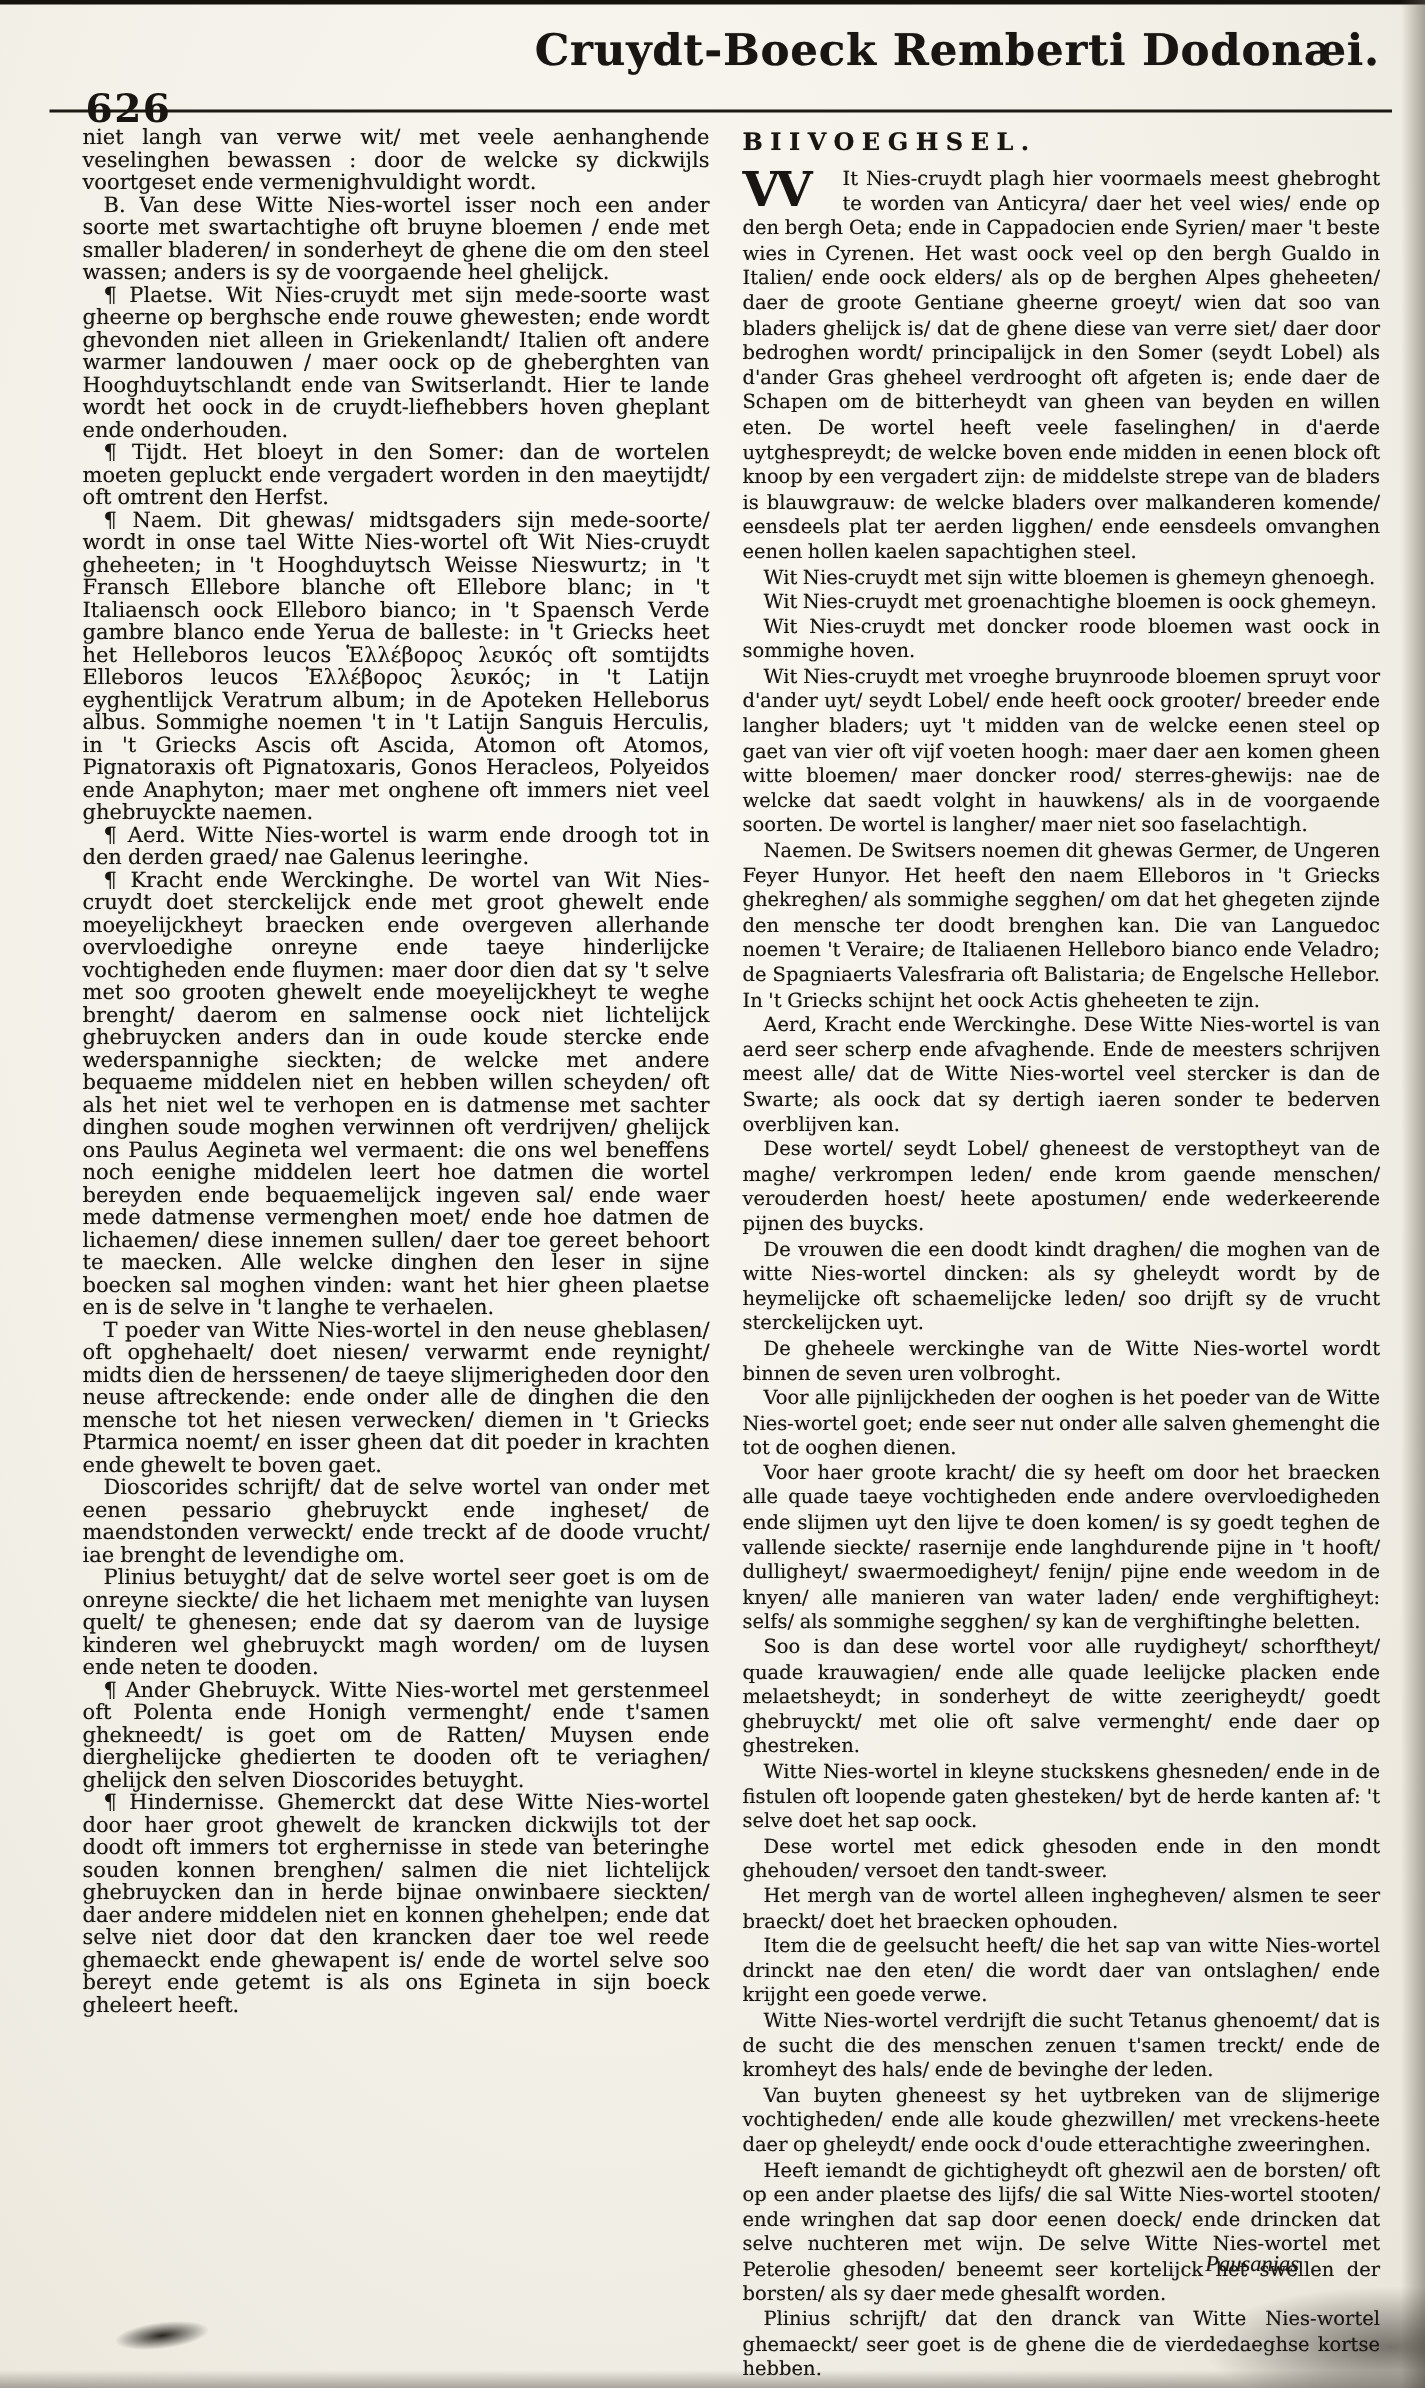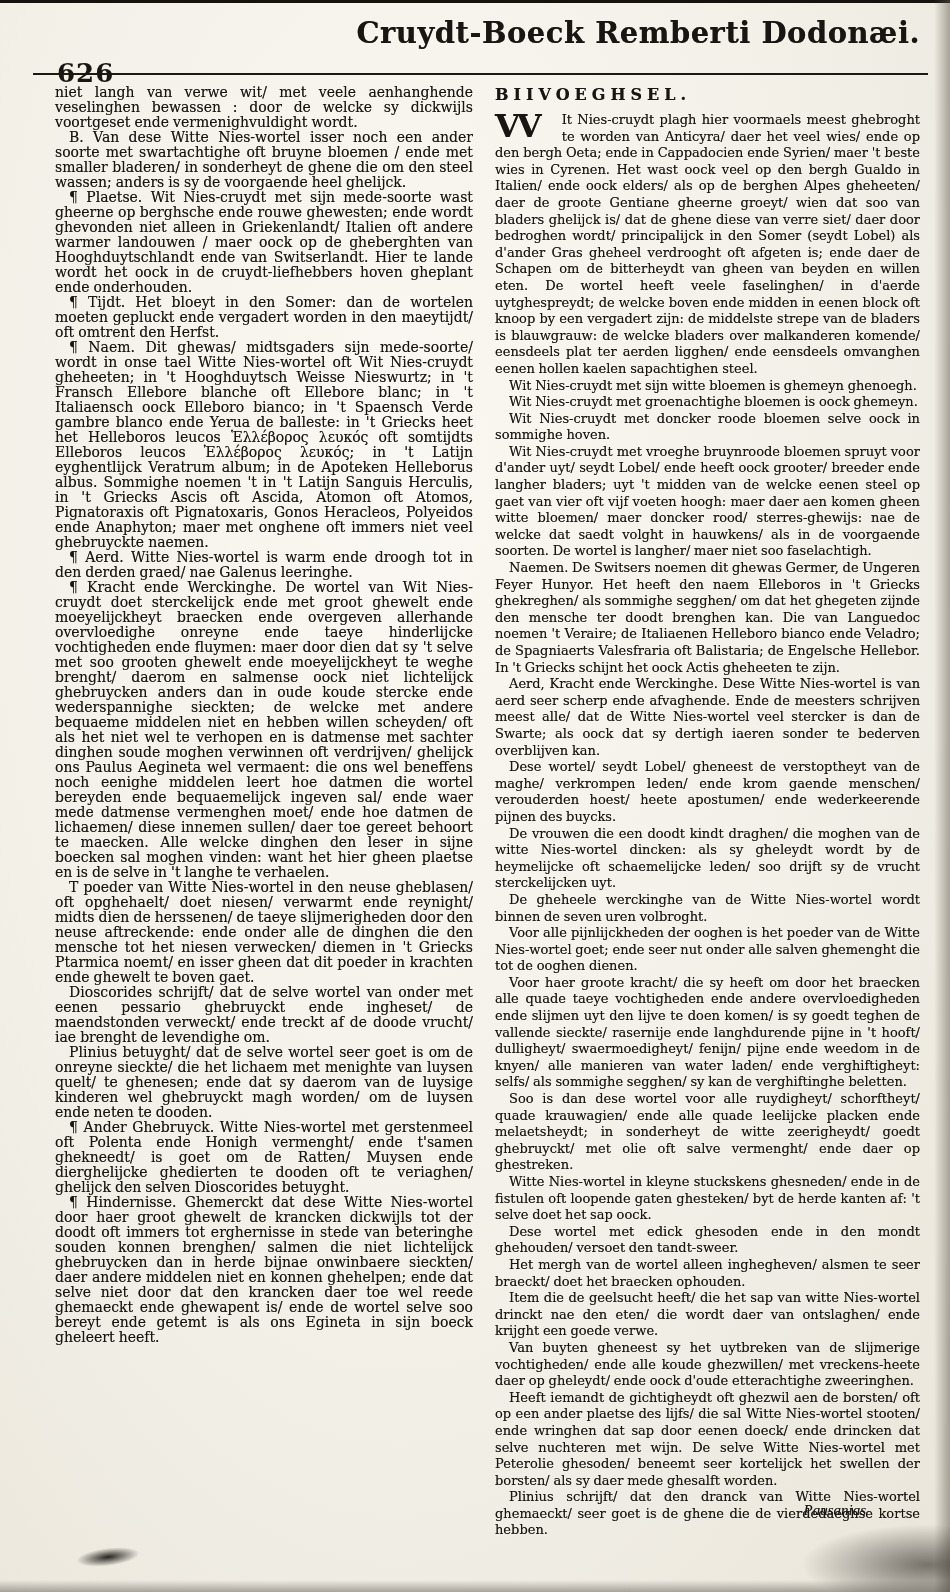--- a/index.html
+++ b/index.html
@@ -93,34 +93,35 @@
         <p>Plinius betuyght/ dat de selve wortel seer goet is om de onreyne sieckte/ die het lichaem met menighte van luysen quelt/ te ghenesen; ende dat sy daerom van de luysige kinderen wel ghebruyckt magh worden/ om de luysen ende neten te dooden.</p>
         <p>¶ Ander Ghebruyck. Witte Nies-wortel met gerstenmeel oft Polenta ende Honigh vermenght/ ende t'samen ghekneedt/ is goet om de Ratten/ Muysen ende dierghelijcke ghedierten te dooden oft te veriaghen/ ghelijck den selven Dioscorides betuyght.</p>
         <p>¶ Hindernisse. Ghemerckt dat dese Witte Nies-wortel door haer groot ghewelt de krancken dickwijls tot der doodt oft immers tot erghernisse in stede van beteringhe souden konnen brenghen/ salmen die niet lichtelijck ghebruycken dan in herde bijnae onwinbaere sieckten/ daer andere middelen niet en konnen ghehelpen; ende dat selve niet door dat den krancken daer toe wel reede ghemaeckt ende ghewapent is/ ende de wortel selve soo bereyt ende getemt is als ons Egineta in sijn boeck gheleert heeft.</p>
       </div>
 
       <div class="col col-right">
         <h2 class="appendix-heading">BIIVOEGHSEL.</h2>
         <p class="noindent"><span class="dropcap">VV</span><span>It Nies-cruydt plagh hier voormaels meest ghebroght te worden van Anticyra/ daer het veel wies/ ende op den bergh Oeta; ende in Cappadocien ende Syrien/ maer 't beste wies in Cyrenen. Het wast oock veel op den bergh Gualdo in Italien/ ende oock elders/ als op de berghen Alpes gheheeten/ daer de groote Gentiane gheerne groeyt/ wien dat soo van bladers ghelijck is/ dat de ghene diese van verre siet/ daer door bedroghen wordt/ principalijck in den Somer (seydt Lobel) als d'ander Gras gheheel verdrooght oft afgeten is; ende daer de Schapen om de bitterheydt van gheen van beyden en willen eten. De wortel heeft veele faselinghen/ in d'aerde uytghespreydt; de welcke boven ende midden in eenen block oft knoop by een vergadert zijn: de middelste strepe van de bladers is blauwgrauw: de welcke bladers over malkanderen komende/ eensdeels plat ter aerden ligghen/ ende eensdeels omvanghen eenen hollen kaelen sapachtighen steel.</span></p>
         <p>Wit Nies-cruydt met sijn witte bloemen is ghemeyn ghenoegh.</p>
         <p>Wit Nies-cruydt met groenachtighe bloemen is oock ghemeyn.</p>
-        <p>Wit Nies-cruydt met doncker roode bloemen selve oock in sommighe hoven.</p>
+        <p>Wit Nies-cruydt met doncker roode bloemen wast oock in sommighe hoven.</p>
         <p>Wit Nies-cruydt met vroeghe bruynroode bloemen spruyt voor d'ander uyt/ seydt Lobel/ ende heeft oock grooter/ breeder ende langher bladers; uyt 't midden van de welcke eenen steel op gaet van vier oft vijf voeten hoogh: maer daer aen komen gheen witte bloemen/ maer doncker rood/ sterres-ghewijs: nae de welcke dat saedt volght in hauwkens/ als in de voorgaende soorten. De wortel is langher/ maer niet soo faselachtigh.</p>
         <p>Naemen. De Switsers noemen dit ghewas Germer, de Ungeren Feyer Hunyor. Het heeft den naem Elleboros in 't Griecks ghekreghen/ als sommighe segghen/ om dat het ghegeten zijnde den mensche ter doodt brenghen kan. Die van Languedoc noemen 't Veraire; de Italiaenen Helleboro bianco ende Veladro; de Spagniaerts Valesfraria oft Balistaria; de Engelsche Hellebor. In 't Griecks schijnt het oock Actis gheheeten te zijn.</p>
         <p>Aerd, Kracht ende Werckinghe. Dese Witte Nies-wortel is van aerd seer scherp ende afvaghende. Ende de meesters schrijven meest alle/ dat de Witte Nies-wortel veel stercker is dan de Swarte; als oock dat sy dertigh iaeren sonder te bederven overblijven kan.</p>
         <p>Dese wortel/ seydt Lobel/ gheneest de verstoptheyt van de maghe/ verkrompen leden/ ende krom gaende menschen/ verouderden hoest/ heete apostumen/ ende wederkeerende pijnen des buycks.</p>
         <p>De vrouwen die een doodt kindt draghen/ die moghen van de witte Nies-wortel dincken: als sy gheleydt wordt by de heymelijcke oft schaemelijcke leden/ soo drijft sy de vrucht sterckelijcken uyt.</p>
         <p>De gheheele werckinghe van de Witte Nies-wortel wordt binnen de seven uren volbroght.</p>
         <p>Voor alle pijnlijckheden der ooghen is het poeder van de Witte Nies-wortel goet; ende seer nut onder alle salven ghemenght die tot de ooghen dienen.</p>
         <p>Voor haer groote kracht/ die sy heeft om door het braecken alle quade taeye vochtigheden ende andere overvloedigheden ende slijmen uyt den lijve te doen komen/ is sy goedt teghen de vallende sieckte/ rasernije ende langhdurende pijne in 't hooft/ dulligheyt/ swaermoedigheyt/ fenijn/ pijne ende weedom in de knyen/ alle manieren van water laden/ ende verghiftigheyt: selfs/ als sommighe segghen/ sy kan de verghiftinghe beletten.</p>
         <p>Soo is dan dese wortel voor alle ruydigheyt/ schorftheyt/ quade krauwagien/ ende alle quade leelijcke placken ende melaetsheydt; in sonderheyt de witte zeerigheydt/ goedt ghebruyckt/ met olie oft salve vermenght/ ende daer op ghestreken.</p>
         <p>Witte Nies-wortel in kleyne stuckskens ghesneden/ ende in de fistulen oft loopende gaten ghesteken/ byt de herde kanten af: 't selve doet het sap oock.</p>
         <p>Dese wortel met edick ghesoden ende in den mondt ghehouden/ versoet den tandt-sweer.</p>
         <p>Het mergh van de wortel alleen inghegheven/ alsmen te seer braeckt/ doet het braecken ophouden.</p>
         <p>Item die de geelsucht heeft/ die het sap van witte Nies-wortel drinckt nae den eten/ die wordt daer van ontslaghen/ ende krijght een goede verwe.</p>
+        <p>Witte Nies-wortel verdrijft die sucht Tetanus ghenoemt/ dat is de sucht die des menschen zenuen t'samen treckt/ ende de kromheyt des hals/ ende de bevinghe der leden.</p>
         <p>Van buyten gheneest sy het uytbreken van de slijmerige vochtigheden/ ende alle koude ghezwillen/ met vreckens-heete daer op gheleydt/ ende oock d'oude etterachtighe zweeringhen.</p>
         <p>Heeft iemandt de gichtigheydt oft ghezwil aen de borsten/ oft op een ander plaetse des lijfs/ die sal Witte Nies-wortel stooten/ ende wringhen dat sap door eenen doeck/ ende drincken dat selve nuchteren met wijn. De selve Witte Nies-wortel met Peterolie ghesoden/ beneemt seer kortelijck het swellen der borsten/ als sy daer mede ghesalft worden.</p>
         <p>Plinius schrijft/ dat den dranck van Witte Nies-wortel ghemaeckt/ seer goet is de ghene die de vierdedaeghse kortse hebben.</p>
 
       </div>
     </div>
   </div>
 
   <div class="catchword">Pausanias</div>
 

